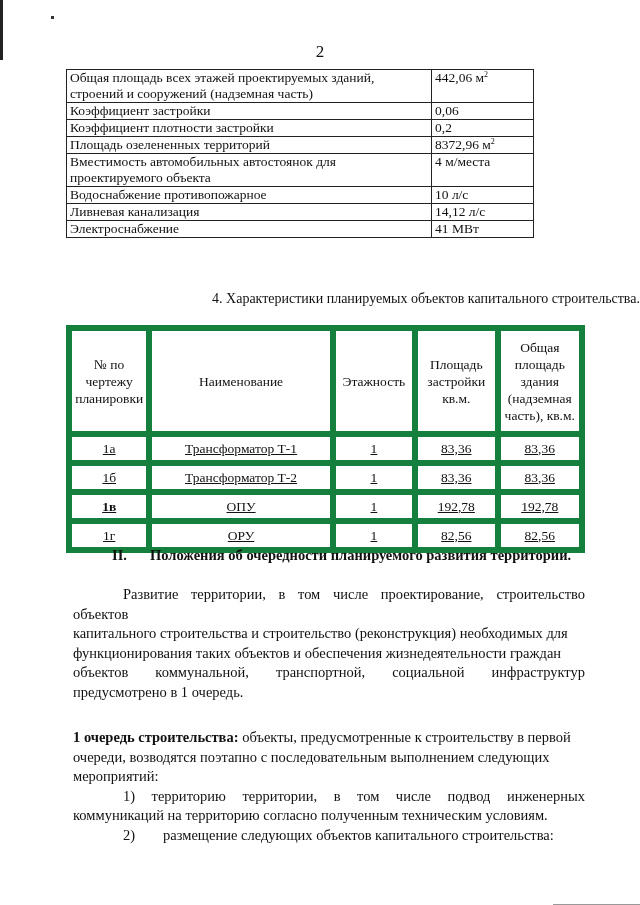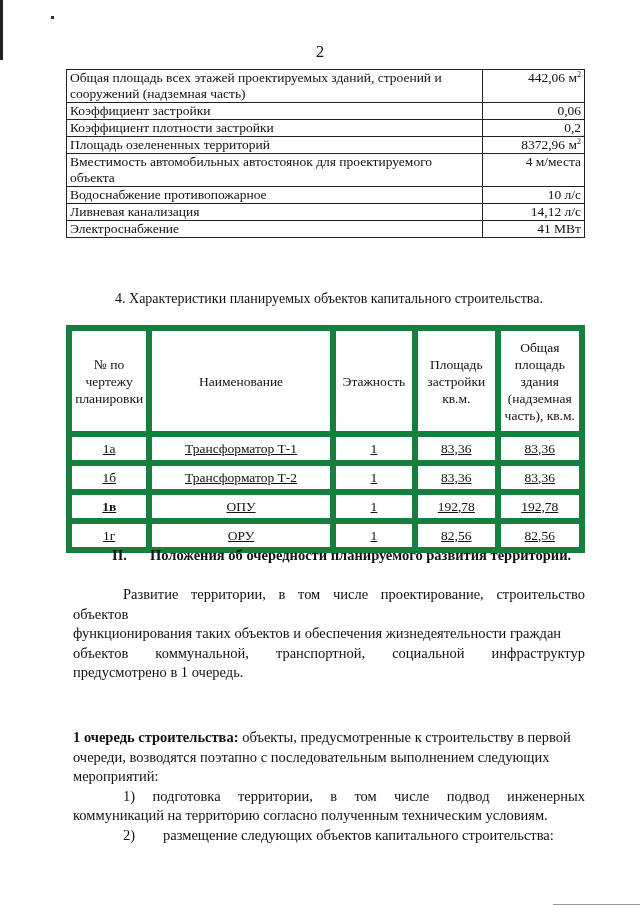--- a/index.html
+++ b/index.html
@@ -6,26 +6,26 @@
     body {
       width: 640px; height: 905px; position: relative; overflow: hidden;
       font-family: "Liberation Serif", "DejaVu Serif", serif;
       color: #111;
     }
     .scan-edge { position: absolute; left: 0; top: 0; width: 3px; height: 60px; background: #222; }
     .dot { position: absolute; left: 51px; top: 16px; width: 3px; height: 3px; background: #333; }
     .page-num { position: absolute; top: 42px; left: 0; width: 640px; text-align: center; font-size: 17px; }
 
     table { border-collapse: collapse; }
-    .t1 { position: absolute; left: 66px; top: 69px; width: 519px; font-size: 13.5px; }
+    .t1 { position: absolute; left: 66px; top: 69px; width: 468px; font-size: 13.5px; }
     .t1 td { border: 1px solid #222; padding: 0 3px; line-height: 16px; vertical-align: top; }
-    .t1 td.v { text-align: right; width: 95px; white-space: nowrap; }
+    .t1 td.v { text-align: left; width: 95px; white-space: nowrap; }
     sup { font-size: 8px; line-height: 0; }
 
-    .cap4 { position: absolute; top: 291px; left: 0; width: 640px; text-align: center; font-size: 14px; padding-left: 18px; box-sizing: border-box; }
+    .cap4 { position: absolute; top: 291px; left: 0; width: 640px; text-align: right; font-size: 14px; padding-left: 18px; box-sizing: border-box; }
 
     .t2 { position: absolute; left: 66px; top: 325px; width: 519px; font-size: 13.5px; }
     .t2 th, .t2 td { border: 6px solid #15803d; text-align: center; font-weight: normal; }
     .t2 th { height: 100px; line-height: 17px; padding: 0 2px; }
     .t2 td { height: 23px; padding: 0 2px; text-decoration: underline; }
     .t2 td.bold { font-weight: bold; }
 
     .sec2 { position: absolute; top: 547px; left: 112px; font-size: 14.5px; font-weight: bold; }
     .sec2 .num { display: inline-block; width: 38px; }
 
@@ -126,38 +126,39 @@
     </tr>
   </tbody>
 </table>
 
 <div class="sec2">
   <span class="num">II.</span><span>Положения об очередности планируемого развития территории.</span>
 </div>
 
 <div class="para p1">
   <div class="indent">Развитие территории, в том числе проектирование, строительство объектов</div>
+  <div>капитального строительства и строительство (реконструкция) необходимых для</div>
   <div>функционирования таких объектов и обеспечения жизнедеятельности граждан</div>
   <div class="line">
     <span>объектов</span>
     <span>коммунальной,</span>
     <span>транспортной,</span>
     <span>социальной</span>
     <span>инфраструктур</span>
   </div>
   <div>предусмотрено в 1 очередь.</div>
 </div>
 
 <div class="para p2">
   <div><span class="b">1 очередь строительства:</span><span> объекты, предусмотренные к строительству в первой</span></div>
   <div>очереди, возводятся поэтапно с последовательным выполнением следующих</div>
   <div>мероприятий:</div>
   <div class="line" style="padding-left:50px">
     <span>1)</span>
-    <span>подготовка</span>
+    <span>территорию</span>
     <span>территории,</span>
     <span>в</span>
     <span>том</span>
     <span>числе</span>
     <span>подвод</span>
     <span>инженерных</span>
   </div>
   <div>коммуникаций на территорию согласно полученным техническим условиям.</div>
   <div style="padding-left:50px"><span style="display:inline-block;width:40px">2)</span><span>размещение следующих объектов капитального строительства:</span></div>
 </div>

